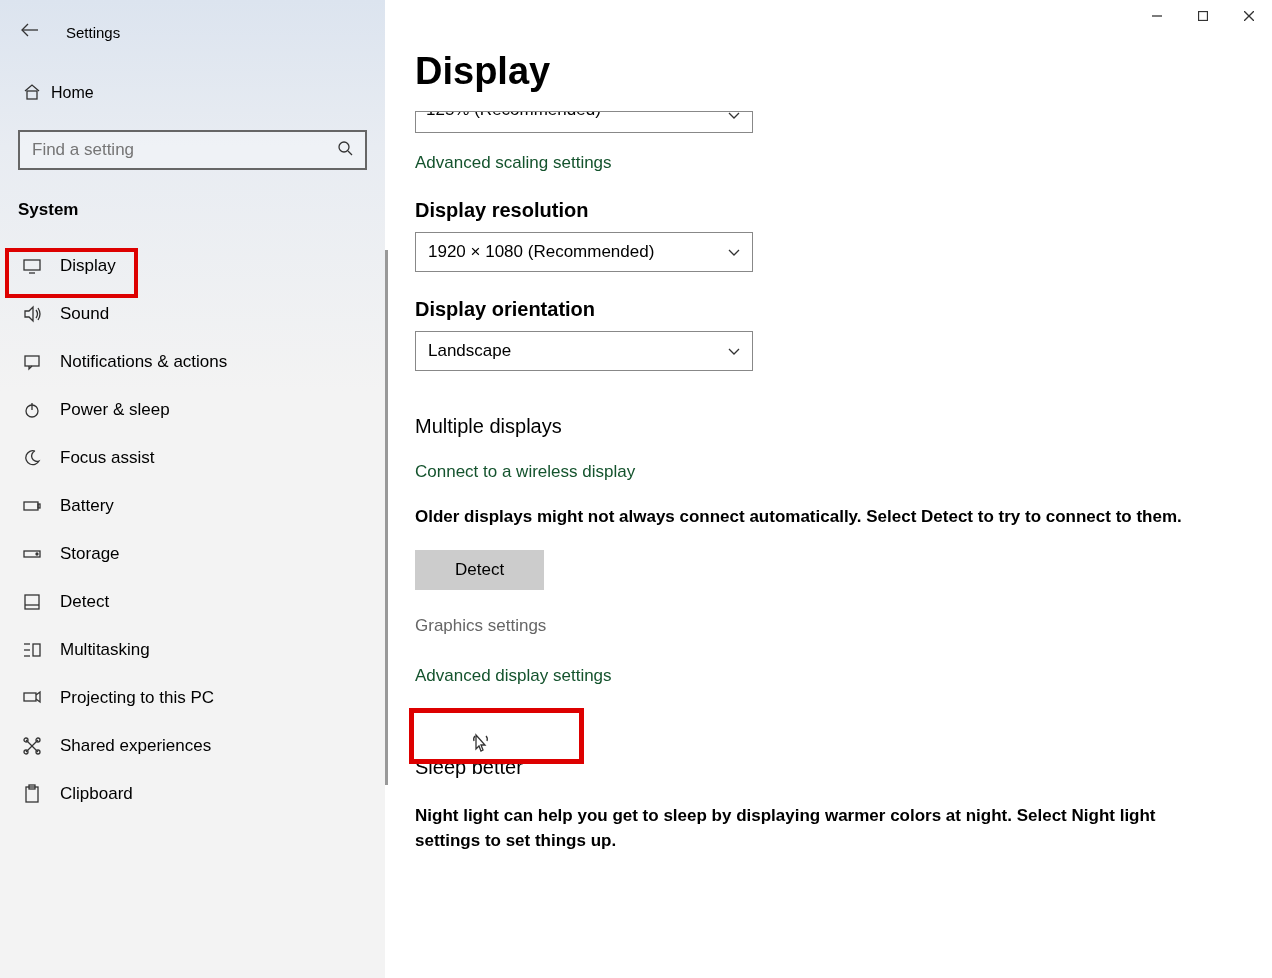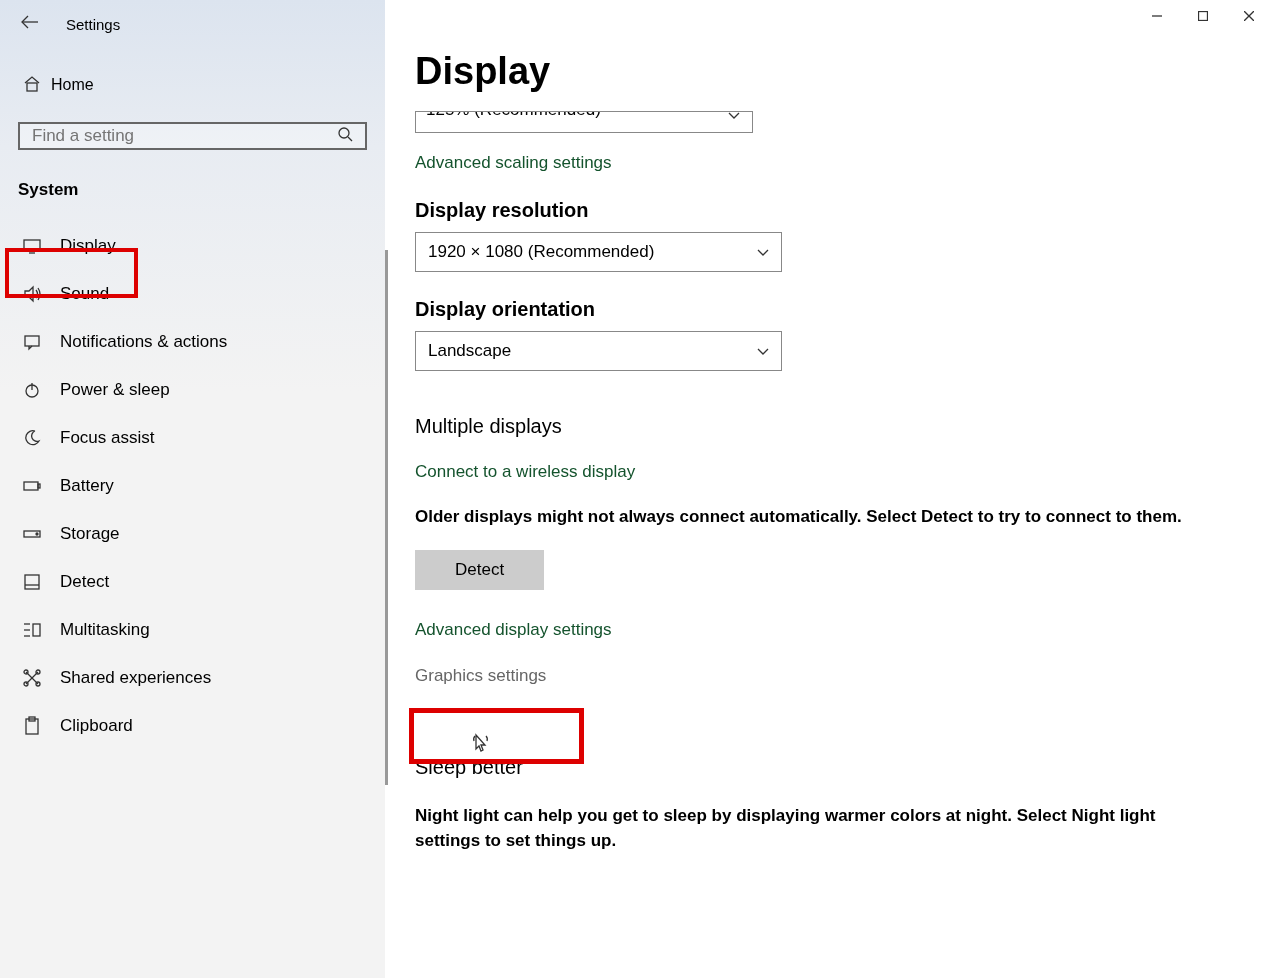--- a/index.html
+++ b/index.html
@@ -4,29 +4,29 @@
   <style>
     * { box-sizing: border-box; margin: 0; padding: 0; }
     body { font-family: 'Segoe UI', Tahoma, sans-serif; background: #fff; color: #000; width: 1272px; height: 978px; overflow: hidden; }
     
     .window { display: flex; height: 100%; position: relative; }
     
     .titlebar { position: absolute; top: 0; right: 0; display: flex; gap: 0; z-index: 10; }
     .titlebar-btn { width: 46px; height: 32px; display: flex; align-items: center; justify-content: center; cursor: pointer; }
     .titlebar-btn svg { width: 10px; height: 10px; }
     
-    .sidebar { width: 385px; background: linear-gradient(180deg, #dce4ef 0%, #e8ecf2 15%, #f3f3f3 40%, #f3f3f3 100%); padding-top: 0; position: relative; }
+    .sidebar { width: 385px; background: linear-gradient(180deg, #dce4ef 0%, #e8ecf2 15%, #f3f3f3 40%, #f3f3f3 100%); padding-top: 8px; position: relative; }
     .sidebar-header { display: flex; align-items: center; padding: 8px 20px; gap: 28px; height: 48px; }
     .back-btn { cursor: pointer; }
     .app-title { font-size: 15px; font-weight: 400; }
     
     .home-row { display: flex; align-items: flex-end; padding: 14px 22px; gap: 9px; cursor: pointer; margin-top: 12px; }
     .home-row .icon { width: 20px; display:flex; }
     
-    .search-box { margin: 14px 18px 20px 18px; border: 2px solid #666; height: 28px; display: flex; align-items: center; padding: 0 12px; background: rgba(255,255,255,0.3); }
+    .search-box { margin: 14px 18px 20px 18px; border: 2px solid #666; height: 40px; display: flex; align-items: center; padding: 0 12px; background: rgba(255,255,255,0.3); }
     .search-input { flex: 1; border: none; background: transparent; font-size: 17px; color: #666; outline: none; }
     .search-icon { width: 16px; height: 16px; }
     
     .category-label { font-size: 17px; font-weight: 600; padding: 10px 18px 22px 18px; }
     
     .nav-item { display: flex; align-items: center; padding: 14px 22px; gap: 18px; cursor: pointer; font-size: 17px; }
     .nav-item .icon { width: 20px; height: 20px; display: flex; align-items: center; justify-content: center; }
     .nav-item.active {  }
     
     .highlight-box-1 { position: absolute; border: 4px solid #d00; left: 5px; top: 248px; width: 133px; height: 50px; pointer-events: none; }
@@ -37,21 +37,21 @@
     .page-title { font-size: 38px; font-weight: 600; margin-bottom: 18px; }
     
     .cutoff-dropdown { width: 338px; border: 1px solid #888; height: 22px; overflow: hidden; display: flex; align-items: flex-end; padding: 0 10px; position: relative; margin-bottom: 20px; }
     .cutoff-text { font-size: 17px; white-space: nowrap; position: relative; top: -12px; }
     .cutoff-chevron { position: absolute; right: 12px; top: -6px; }
     
     .link { color: #14532d; font-size: 17px; cursor: pointer; display: inline-block; }
     .link-gray { color: #666; font-size: 17px; cursor: pointer; display: inline-block; }
     
     .field-label { font-size: 20px; margin-bottom: 10px; margin-top: 26px; font-weight: bold; }
-    .dropdown { width: 367px; border: 1px solid #888; height: 40px; display: flex; align-items: center; padding: 0 12px; font-size: 17px; cursor: pointer; position: relative; }
+    .dropdown { width: 338px; border: 1px solid #888; height: 40px; display: flex; align-items: center; padding: 0 12px; font-size: 17px; cursor: pointer; position: relative; }
     .dropdown .chevron { position: absolute; right: 12px; }
     
     .section-heading { font-size: 20px; font-weight: 400; margin-top: 44px; margin-bottom: 24px; }
     
     .body-text { font-size: 17px; line-height: 1.5; margin-top: 22px; max-width: 780px; font-weight: bold; }
     
     .btn-gray { background: #ccc; border: none; padding: 10px 40px; font-size: 17px; margin-top: 20px; cursor: pointer; display: inline-block; }
     
     .link-block { margin-top: 30px; }
     
@@ -196,20 +196,29 @@
             <line x1="2" y1="10" x2="8" y2="10"></line>
             <line x1="2" y1="16" x2="8" y2="16"></line>
             <rect x="11" y="4" width="7" height="12"></rect>
           </svg>
         </span>
       <span>Multitasking</span>
     </div>
     <div class="nav-item">
       <span class="icon">
           <svg viewBox="0 0 20 20">
+            <rect x="2" y="5" width="12" height="8"></rect>
+            <polyline points="14,7 18,4 18,14 14,11"></polyline>
+          </svg>
+        </span>
+      <span>Projecting to this PC</span>
+    </div>
+    <div class="nav-item">
+      <span class="icon">
+          <svg viewBox="0 0 20 20">
             <line x1="4" y1="4" x2="16" y2="16"></line>
             <line x1="16" y1="4" x2="4" y2="16"></line>
             <circle cx="4" cy="4" r="2"></circle>
             <circle cx="16" cy="4" r="2"></circle>
             <circle cx="4" cy="16" r="2"></circle>
             <circle cx="16" cy="16" r="2"></circle>
           </svg>
         </span>
       <span>Shared experiences</span>
     </div>
@@ -255,25 +264,25 @@
     </div>
 
     <h2 class="section-heading">Multiple displays</h2>
 
     <a class="link">Connect to a wireless display</a>
 
     <p class="body-text">Older displays might not always connect automatically. Select Detect to try to connect to them.</p>
 
     <button class="btn-gray">Detect</button>
 
+    <div class="link-block" style="margin-top:26px;">
+      <a class="link-gray">Graphics settings</a>
+    </div>
     <div class="link-block">
       <a class="link">Advanced display settings</a>
-    </div>
-    <div class="link-block" style="margin-top:26px;">
-      <a class="link-gray">Graphics settings</a>
     </div>
 
     <h2 class="section-heading" style="margin-top:70px;">Sleep better</h2>
     <p class="body-text" style="margin-top:14px;">Night light can help you get to sleep by displaying warmer colors at night. Select Night light settings to set things up.</p>
   </div>
 
   <div class="highlight-box-1"></div>
   <div class="highlight-box-2"></div>
   <div class="cursor-click">
     <svg width="18" height="22" viewBox="0 0 18 22" stroke="#000" fill="#fff" stroke-width="1">

